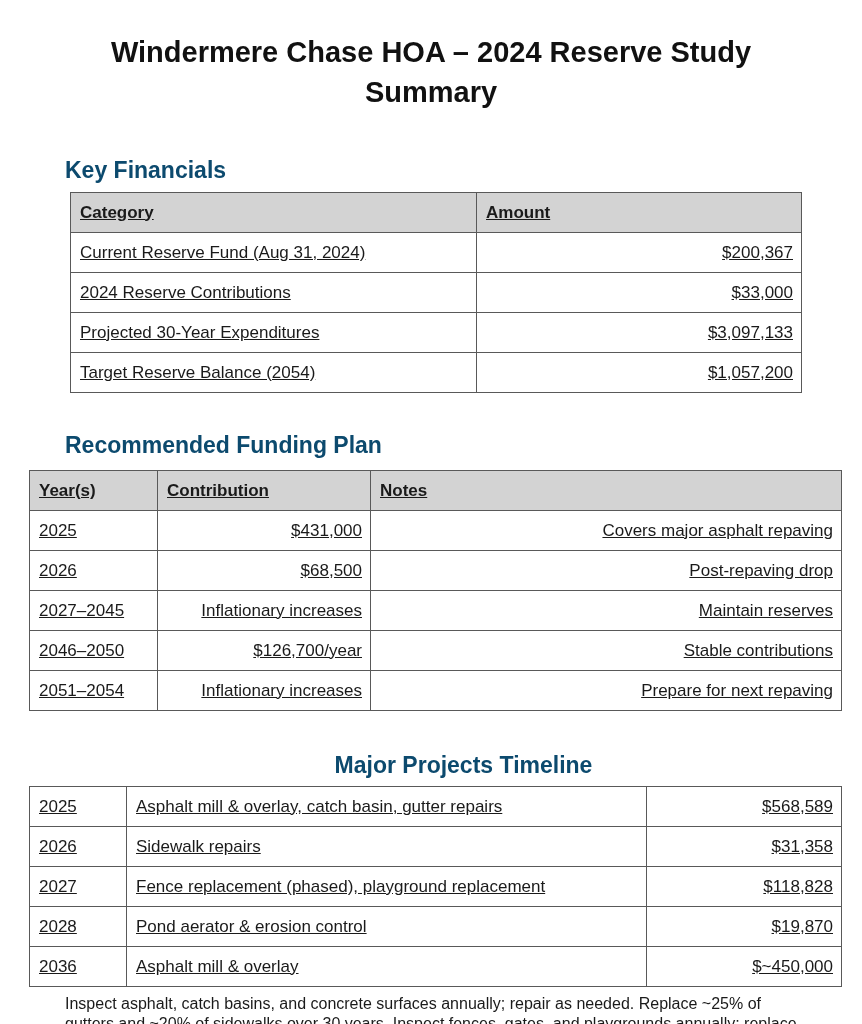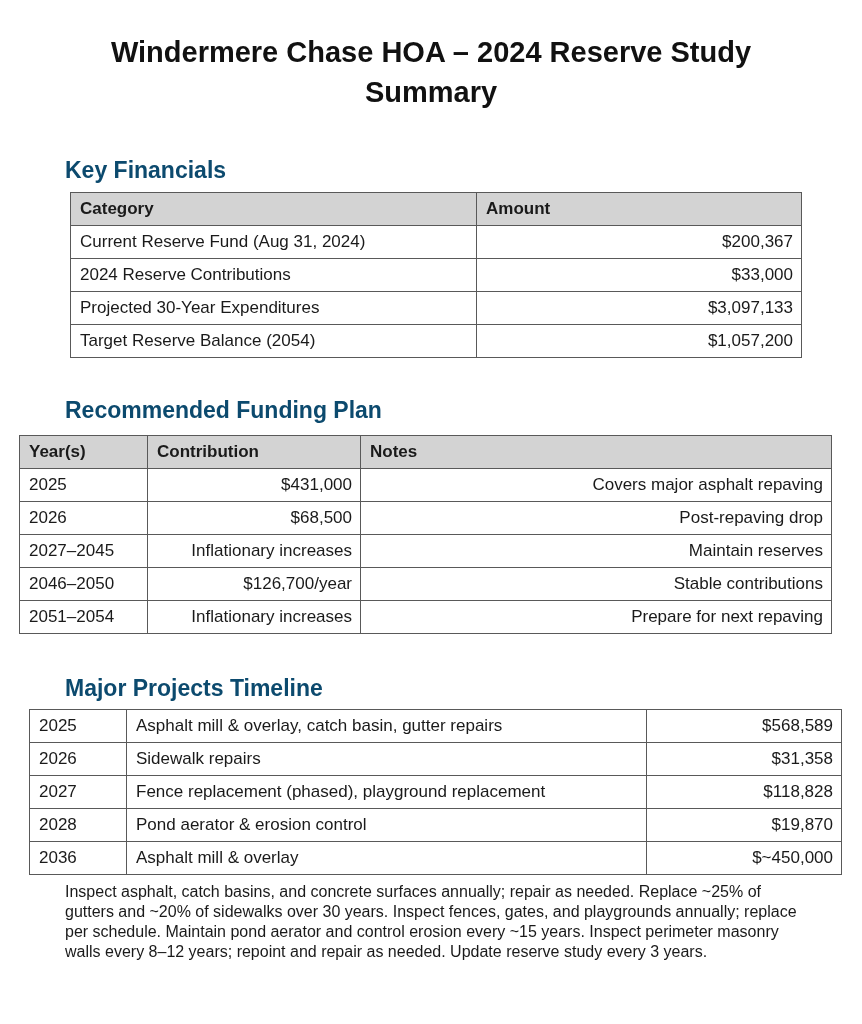--- a/index.html
+++ b/index.html
@@ -22,46 +22,47 @@
   }
   .section-heading {
     margin-left: 65px;
     font-size: 23px;
     line-height: 26px;
     font-weight: bold;
     color: #0c4a6e;
   }
   .h-key   { margin-top: 45px; }
   .h-fund  { margin-top: 39px; }
-  .h-proj  { margin-top: 41px; }
+  .h-proj  { margin-top: 41px; text-align: center; }
   .h-maint { margin-top: 39px; }
 
   table {
     border-collapse: collapse;
     table-layout: fixed;
     font-size: 17px;
   }
   th, td {
     border: 1px solid #595959;
-    height: 33px;
+    height: 40px;
     padding: 0 8px 0 9px;
     text-align: left;
     vertical-align: middle;
     overflow: hidden;
     white-space: nowrap;
     font-weight: normal;
+    text-decoration: underline;
   }
   th {
     background: #d3d3d3;
     font-weight: bold;
   }
   .num { text-align: right; }
 
   .tbl-key  { margin-top: 9px;  margin-left: 70px; width: 731px; }
-  .tbl-fund { margin-top: 12px; margin-left: 19px; width: 812px; }
+  .tbl-fund { margin-top: 12px; margin-left: 29px; width: 812px; }
   .tbl-proj { margin-top: 8px;  margin-left: 29px; width: 812px; }
 
   .maint-body {
     margin-top: 7px;
     margin-left: 65px;
     width: 745px;
     font-size: 16px;
     line-height: 20px;
     color: #1a1a1a;
   }

